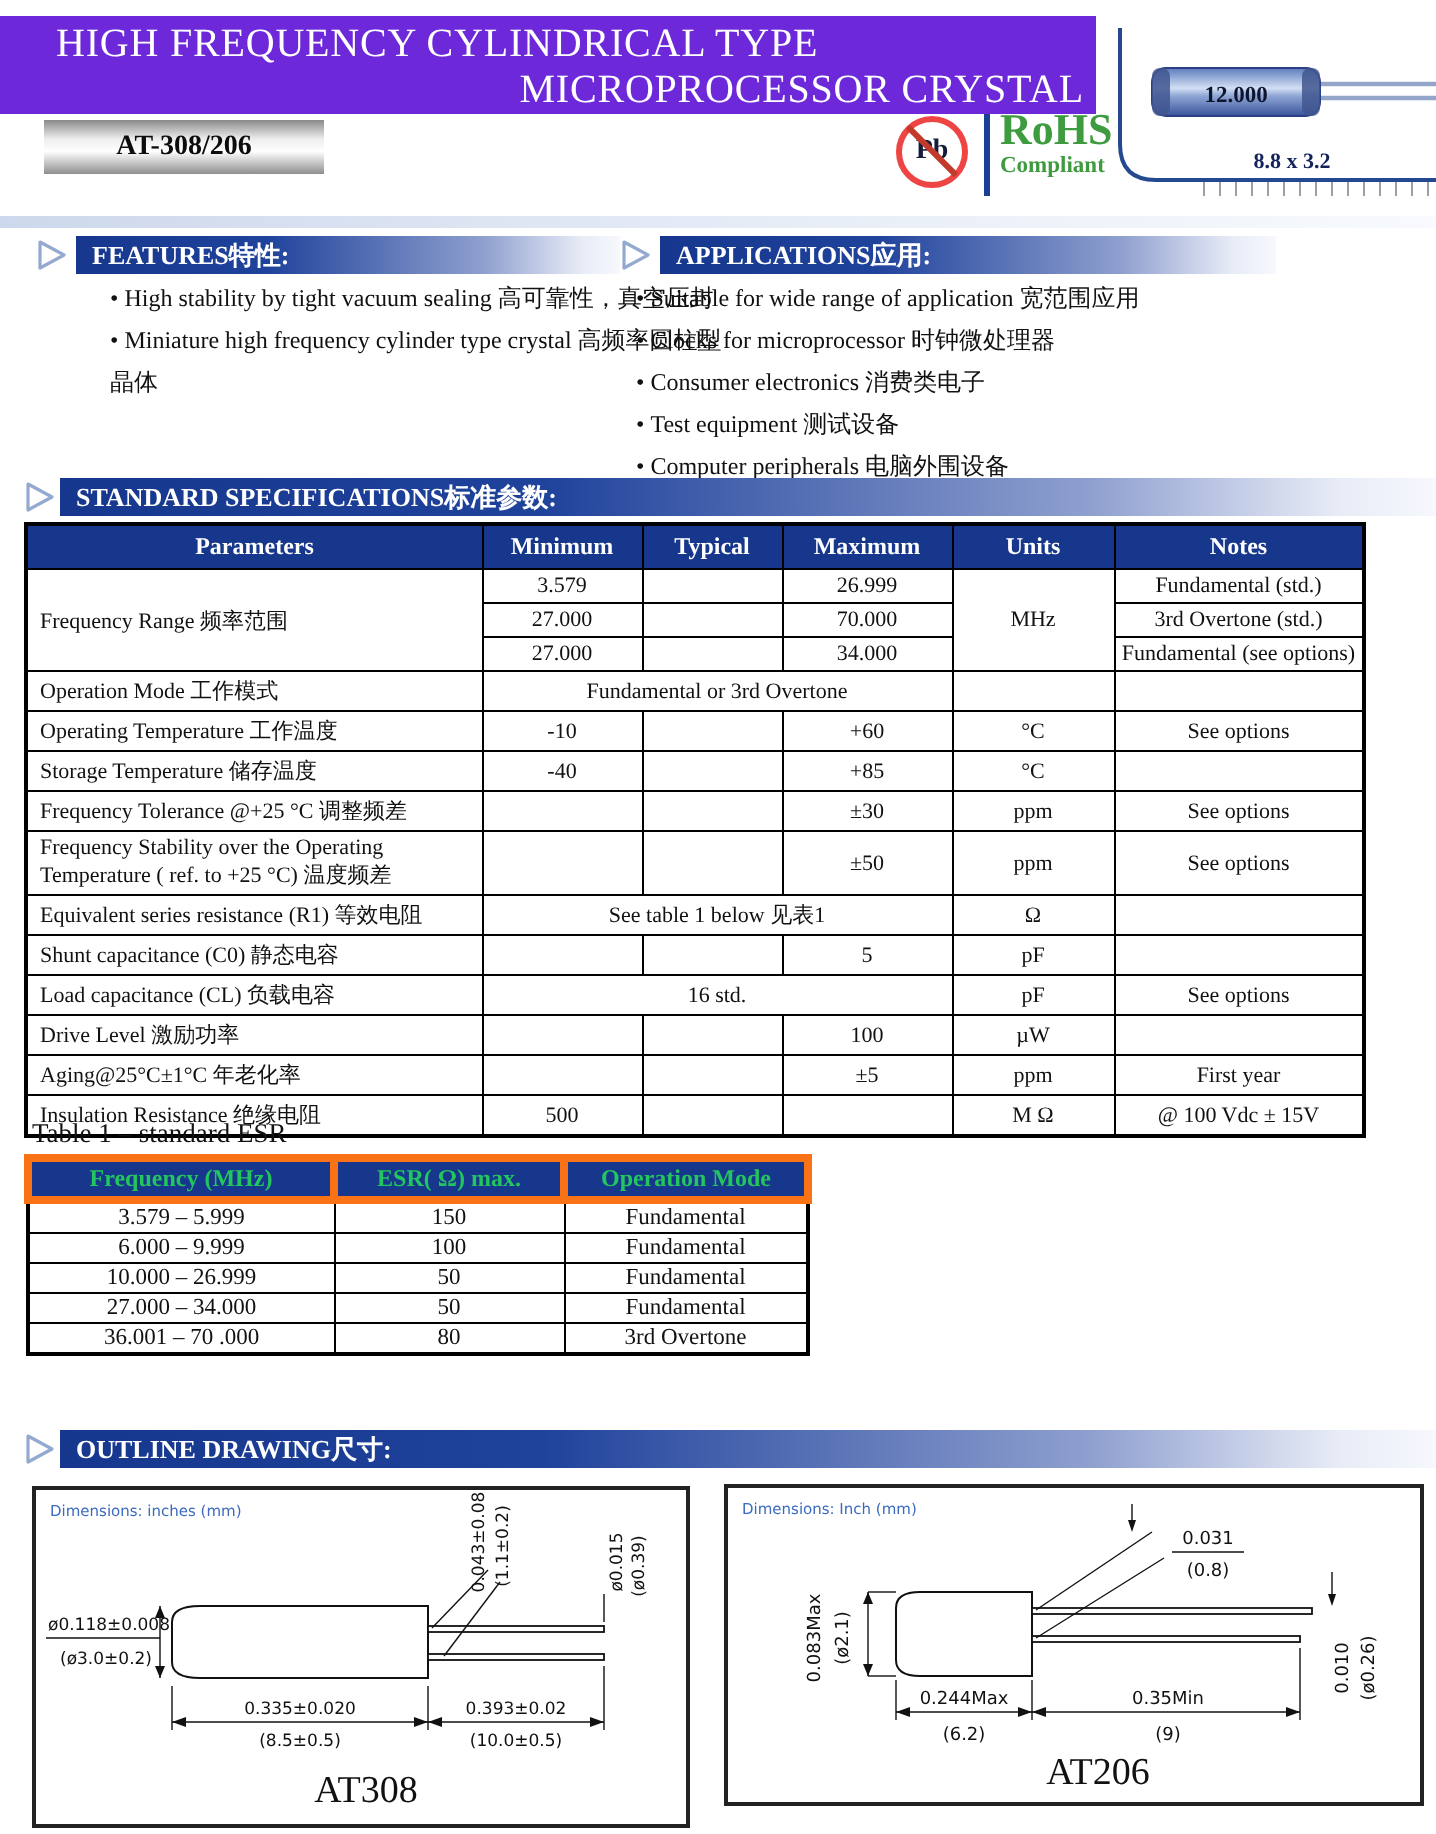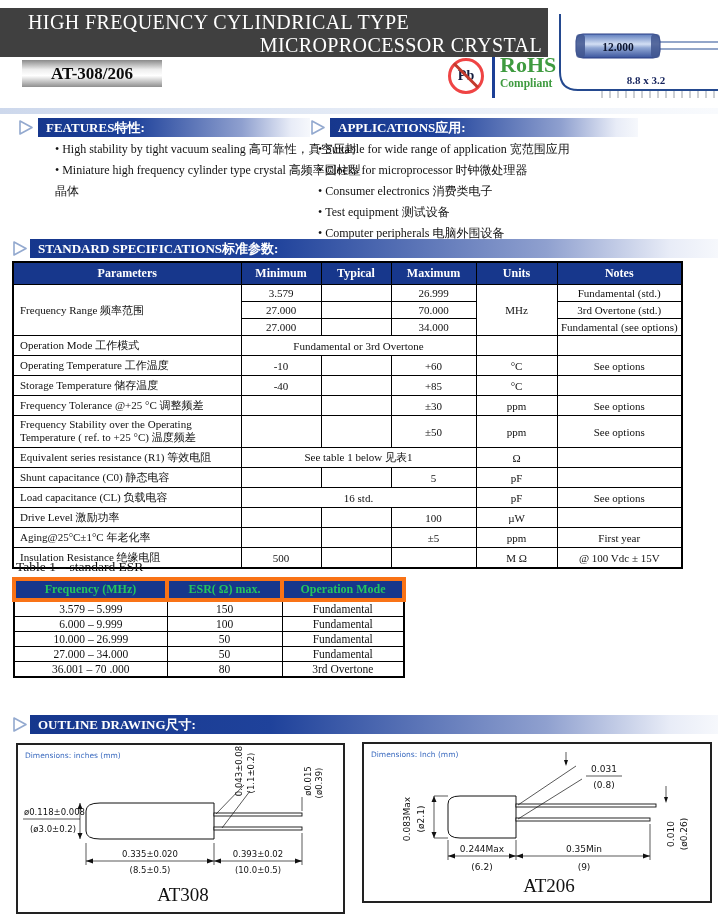--- a/index.html
+++ b/index.html
@@ -1,28 +1,28 @@
 <!DOCTYPE html>
 <html><head>
 <meta charset="utf-8">
 <style>
   html,body{margin:0;padding:0;background:#fff;}
   .page{position:relative;width:718px;height:917px;background:#fff;overflow:hidden;
         font-family:"Liberation Serif",serif;color:#111;}
 
   
-  .top-band{position:absolute;left:0;top:8px;width:548px;height:49px;background:#404040;}
+  .top-band{position:absolute;left:0;top:8px;width:548px;height:49px;background:#6d28d9;}
   .top-band .l1{display:block;color:#fff;font-size:20px;letter-spacing:.4px;padding:3px 0 0 28px;white-space:nowrap;}
   .top-band .l2{display:block;color:#fff;font-size:20px;letter-spacing:.4px;text-align:right;padding-right:6px;white-space:nowrap;}
   .hdr-divider{position:absolute;left:0;top:108px;width:718px;height:6px;
         background:linear-gradient(90deg,#cdd8ec,#e7edf7 55%,#f8fafd);}
   .model-badge{position:absolute;left:22px;top:60px;width:140px;height:27px;
         background:linear-gradient(180deg,#8a8a8a 0%,#ededed 35%,#ffffff 58%,#8f8f8f 100%);
         display:flex;align-items:center;justify-content:center;
-        font-weight:bold;font-size:17px;color:#0c0c0c;}
+        font-weight:bold;font-size:14px;color:#0c0c0c;}
   .pb-wrap{position:absolute;left:448px;top:58px;width:36px;height:36px;}
   .pb-circle{position:relative;width:30px;height:30px;border:3px solid #ef4444;border-radius:50%;
         display:flex;align-items:center;justify-content:center;}
   .pb-circle::before{content:"";position:absolute;left:-2px;top:13px;width:34px;height:3px;
         background:#c23a2c;transform:rotate(45deg);}
   .pb-text{font-weight:bold;font-size:14px;color:#131c3d;}
   .rohs-divider{position:absolute;left:492px;top:57px;width:2.5px;height:41px;background:#1c3f96;}
   .rohs-box{position:absolute;left:500px;top:53px;width:90px;}
   .rohs-main{font-weight:bold;font-size:22px;color:#3f9b40;line-height:24px;}
   .rohs-sub{font-weight:bold;font-size:11.5px;color:#3f9b40;}

